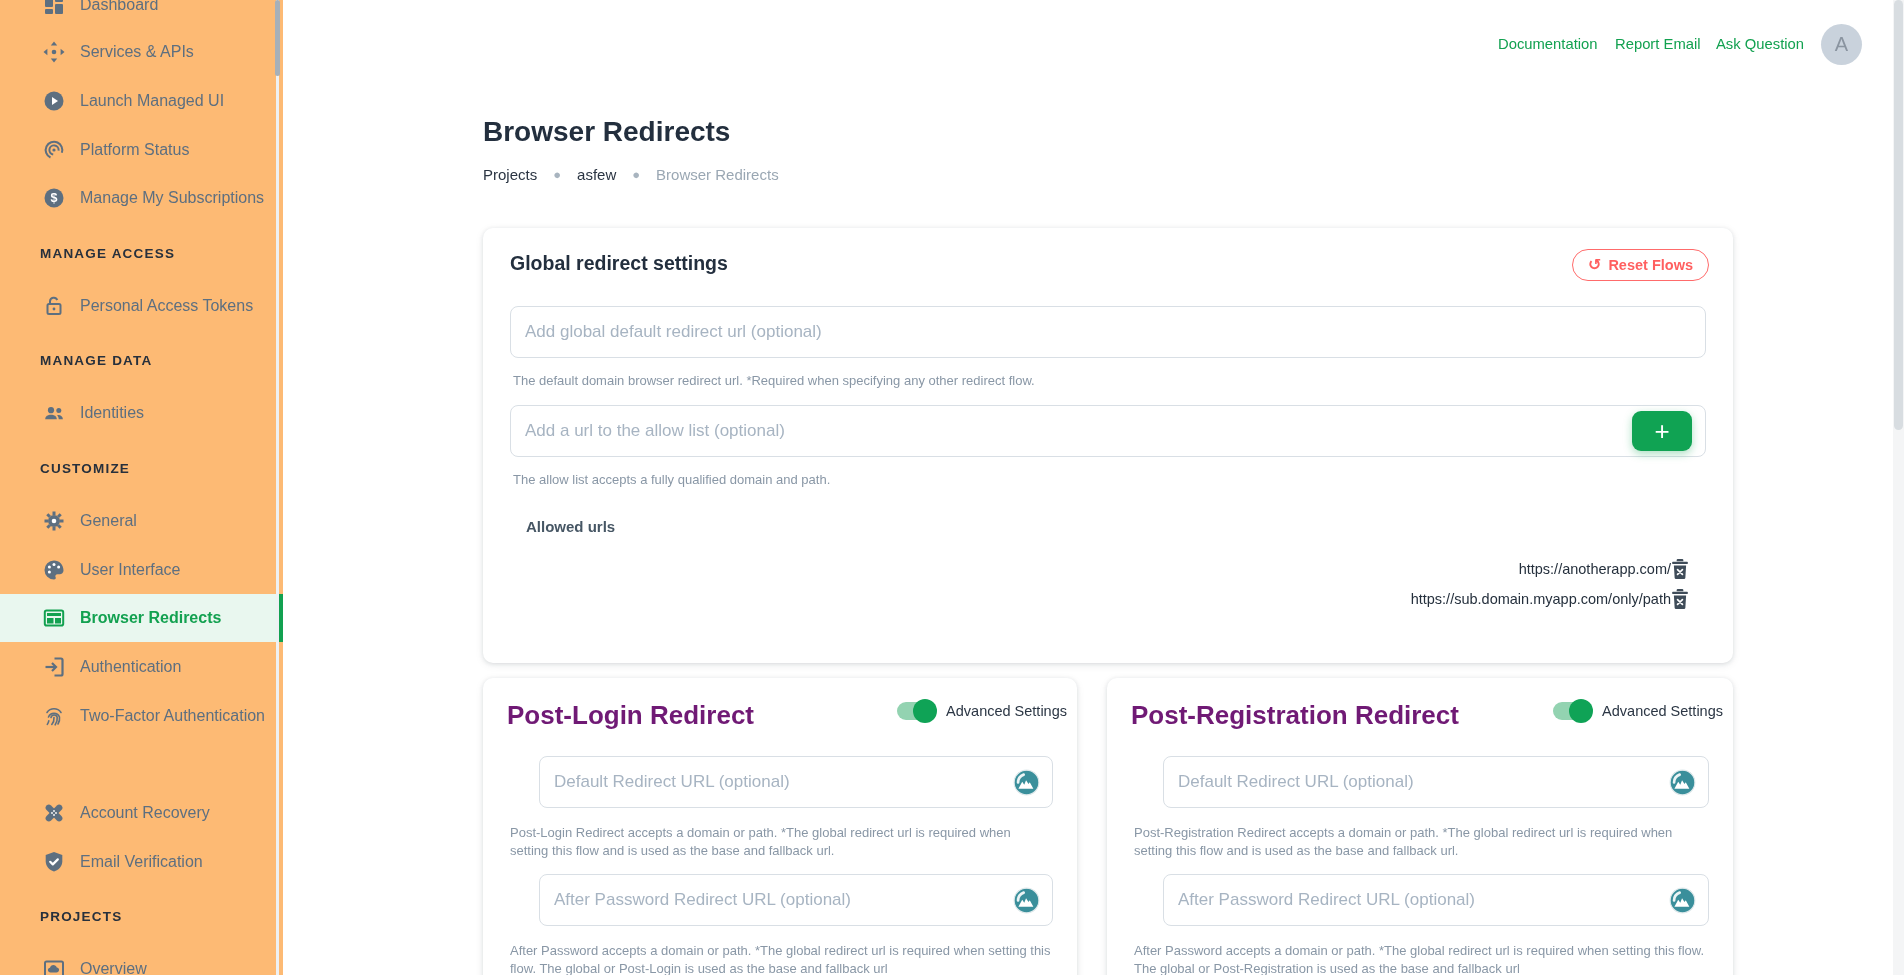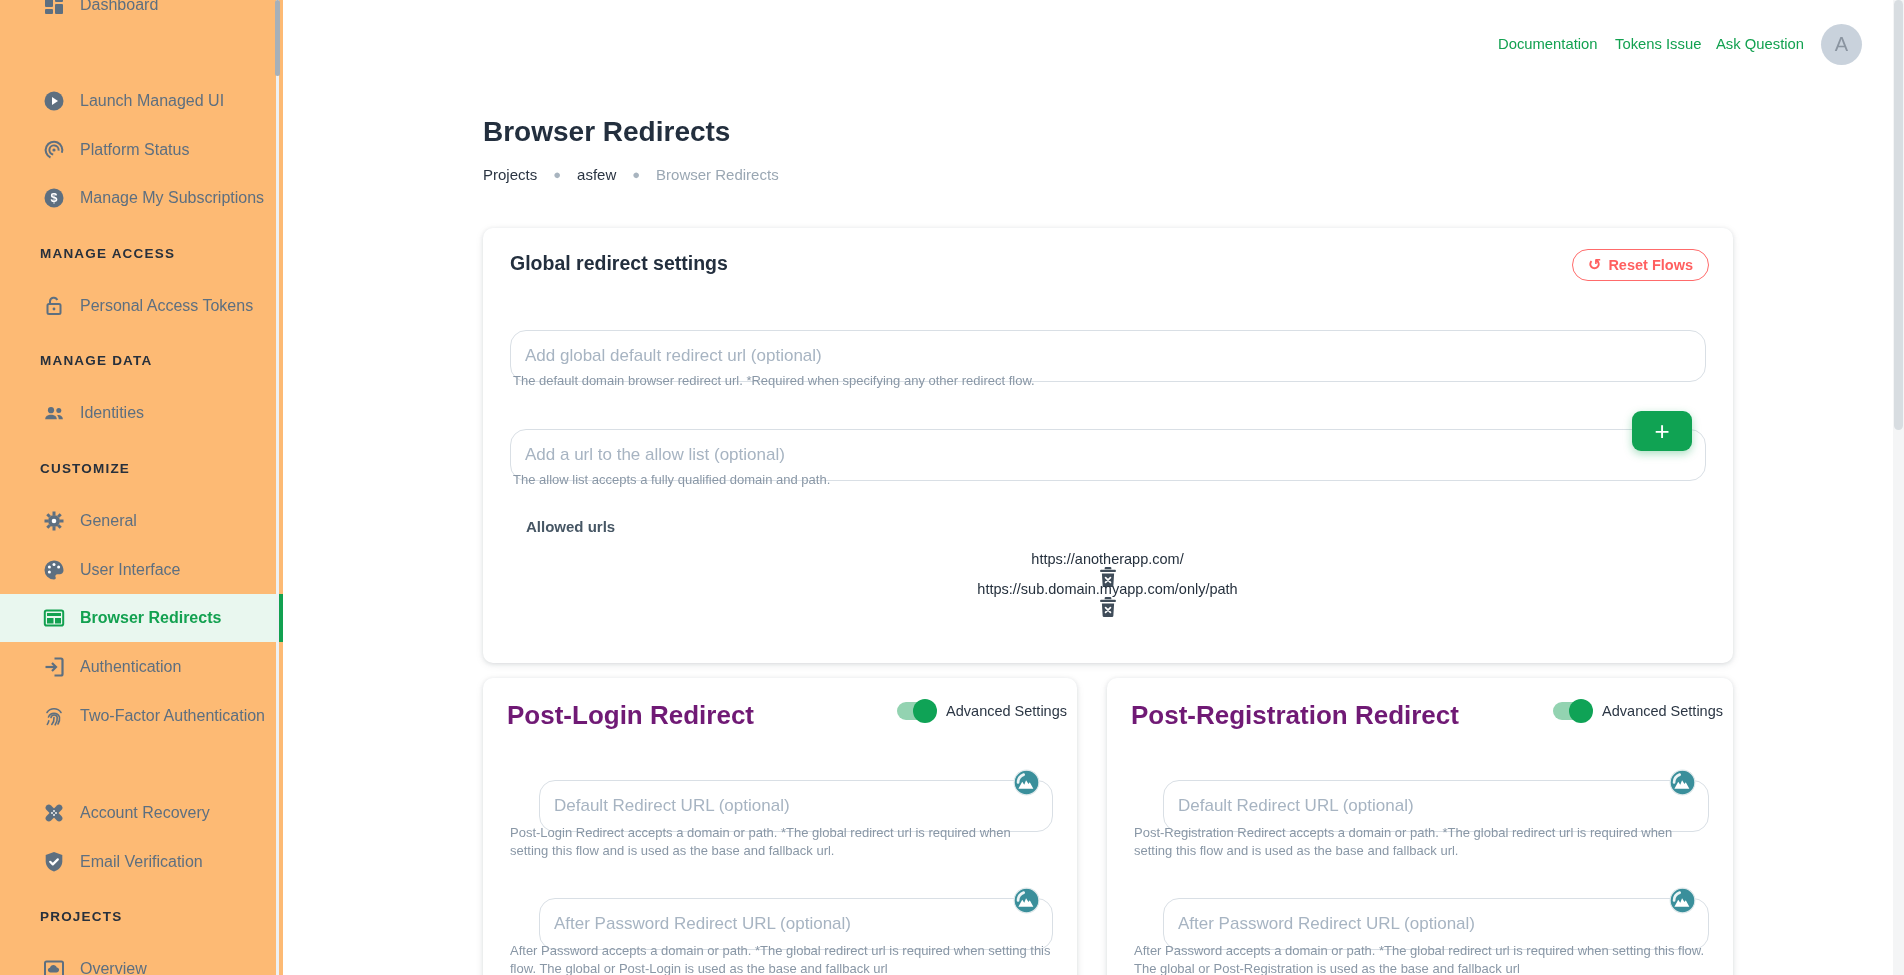--- a/index.html
+++ b/index.html
@@ -29,32 +29,32 @@
   .breadcrumb .current { color:#9aa7b3; }
 
   
   .card { position:absolute; background:#fff; border-radius:10px; box-shadow:0 1px 4px rgba(27,39,51,.12), 0 2px 10px rgba(27,39,51,.07); }
   .card-global { left:483px; top:228px; width:1250px; height:435px; }
   .card-title { position:absolute; left:27px; top:24px; font-size:19.5px; font-weight:bold; color:#232f3e; }
 
   .reset-btn { position:absolute; right:24px; top:21px; height:32px; padding:0 15px; display:flex; align-items:center; gap:7px; border:1px solid #ff6b6b; border-radius:16px; background:#fff; color:#ff5f5f; font-size:14.5px; font-weight:bold; cursor:pointer; font-family:inherit; }
   .reset-btn .hist { font-size:16px; line-height:1; }
 
-  .inp { position:absolute; height:52px; border:1px solid #d9dfe5; border-radius:16px; background:#fff; font-size:17px; color:#2b3644; padding:0 14px; font-family:inherit; outline:none;margin-top:24px; }
+  .inp { position:absolute; height:52px; border:1px solid #d9dfe5; border-radius:8px; background:#fff; font-size:17px; color:#2b3644; padding:0 14px; font-family:inherit; outline:none; }
   .inp::placeholder { color:#a7b4c2; }
   .help { position:absolute; font-size:13px; color:#8997a6; line-height:1.38; }
 
   .inp-g1 { left:27px; top:78px; width:1196px; }
   .help-g1 { left:30px; top:144px; }
   .inp-g2 { left:27px; top:177px; width:1196px; }
   .help-g2 { left:30px; top:243px; }
   .plus-btn { position:absolute; right:41px; top:183px; width:60px; height:40px; border:none; border-radius:9px; background:#10a353; color:#fff; font-size:26px; line-height:1; cursor:pointer; box-shadow:0 3px 8px rgba(16,163,83,.35); }
 
   .allowed-title { position:absolute; left:43px; top:290px; font-size:15px; font-weight:bold; color:#465664; }
-  .url-row { position:absolute; left:43px; right:44px; height:30px; display:flex; align-items:center; justify-content:center;flex-direction:column; }
+  .url-row { position:absolute; left:43px; right:44px; height:30px; display:flex; align-items:center; justify-content:flex-end; }
   .url-text { font-size:14.5px; color:#25303d; }
   .trash { width:18px; height:20px; cursor:pointer; background:none; border:none; padding:0; color:#3f4c59; }
 
   .card-flow1 { left:483px; top:678px; width:594px; height:520px; }
   .card-flow2 { left:1107px; top:678px; width:626px; height:520px; }
   .flow-title { position:absolute; left:24px; top:22px; font-size:26px; font-weight:bold; color:#701a75; }
   .toggle-wrap { position:absolute; right:10px; top:24px; display:flex; align-items:center; gap:12px; cursor:pointer; }
   .toggle { position:relative; width:37px; height:18px; border-radius:9px; background:#93d3b1; }
   .toggle .knob { position:absolute; right:-3px; top:-3px; width:24px; height:24px; border-radius:50%; background:#0fa356; }
   .toggle-label { font-size:14.5px; color:#2b3644; }
@@ -78,20 +78,32 @@
   <div class="sb-item" style="top:-19px">
     <span class="sb-ico">
         <svg width="24" height="24" viewBox="0 0 24 24" fill="currentColor">
           <rect x="3" y="3" width="8" height="11" rx="1"></rect>
           <rect x="13" y="3" width="8" height="6" rx="1"></rect>
           <rect x="13" y="11" width="8" height="10" rx="1"></rect>
           <rect x="3" y="16" width="8" height="5" rx="1"></rect>
         </svg>
       </span>
     <span class="sb-label">Dashboard</span>
+  </div>
+  <div class="sb-item" style="top:28px">
+    <span class="sb-ico">
+        <svg width="24" height="24" viewBox="0 0 24 24" fill="currentColor">
+          <path d="M12 1.5 15.2 5.4H8.8z"></path>
+          <path d="M12 22.5 8.8 18.6h6.4z"></path>
+          <path d="M1.5 12 5.4 8.8v6.4z"></path>
+          <path d="M22.5 12 18.6 15.2V8.8z"></path>
+          <circle cx="12" cy="12" r="2.3"></circle>
+        </svg>
+      </span>
+    <span class="sb-label">Services &amp; APIs</span>
   </div>
   <div class="sb-item" style="top:77px">
     <span class="sb-ico">
         <svg width="24" height="24" viewBox="0 0 24 24">
           <circle cx="12" cy="12" r="9.5" fill="currentColor"></circle>
           <path d="M10 8l6 4-6 4z" fill="#fff"></path>
         </svg>
       </span>
     <span class="sb-label">Launch Managed UI</span>
   </div>
@@ -245,21 +257,21 @@
         </svg>
       </span>
     <span class="sb-label">Overview</span>
   </div>
 
   <div class="sb-track"></div>
   <div class="sb-thumb"></div>
 </nav>
 
 <a class="top-link" style="left:1498px">Documentation</a>
-<a class="top-link" style="left:1615px">Tokens Issue</a>
+<a class="top-link" style="left:1615px">Report Email</a>
 <a class="top-link" style="left:1716px">Ask Question</a>
 <div class="avatar">
     <span>A</span>
   </div>
 
 <h1 class="page-title">Browser Redirects</h1>
 <div class="breadcrumb">
   <span>Projects</span>
   <span class="sep">●</span>
   <span>asfew</span>

